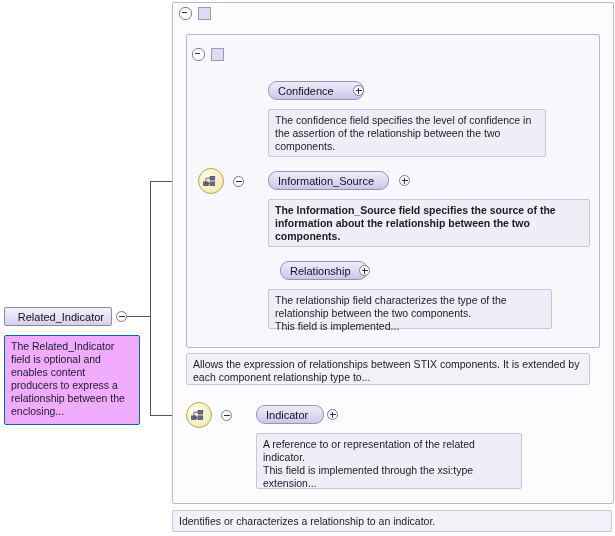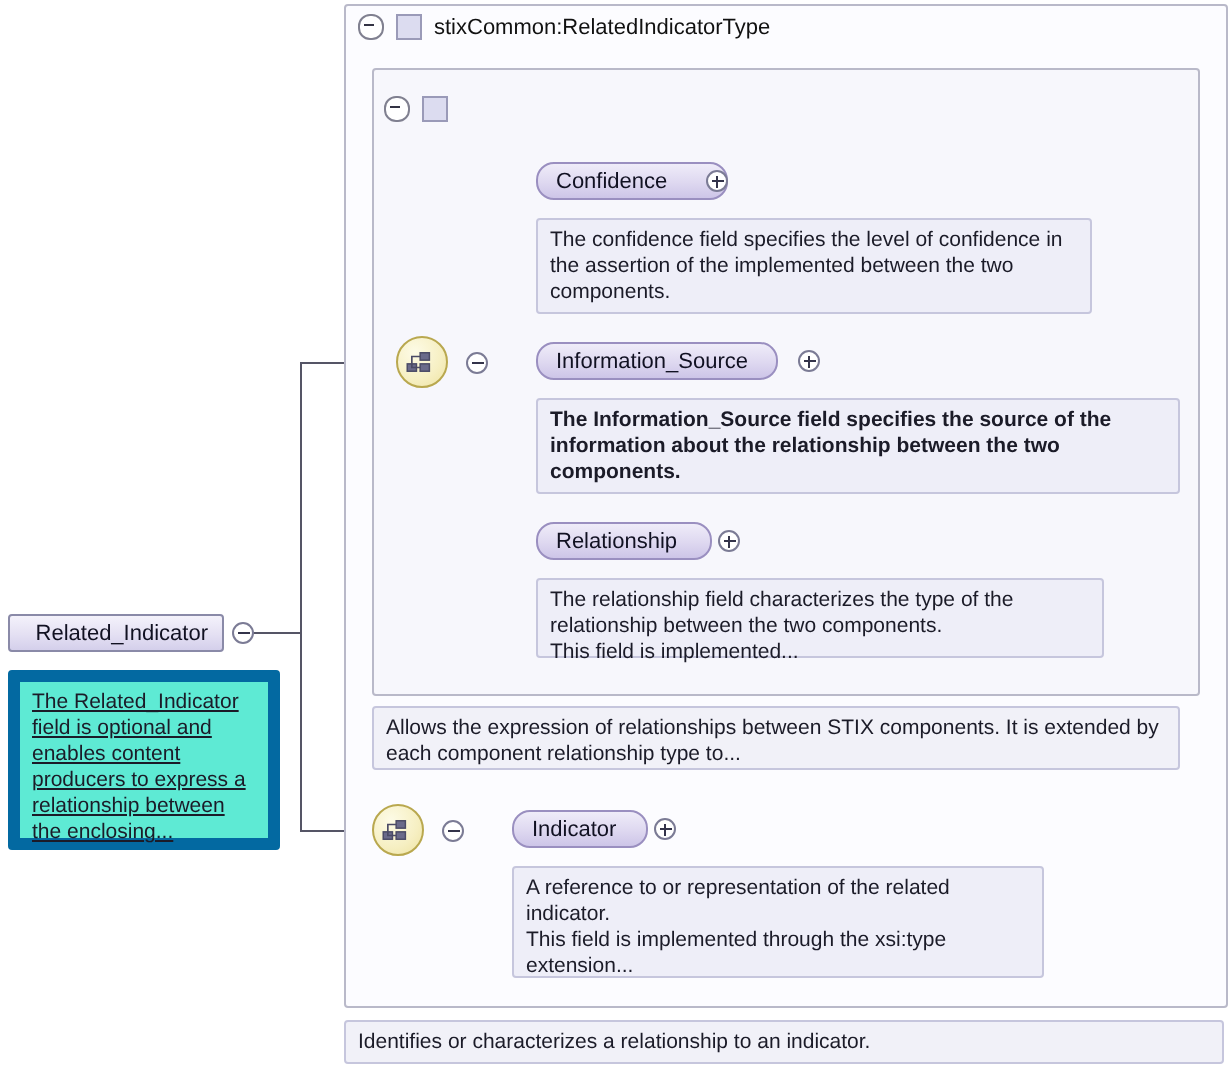--- a/index.html
+++ b/index.html
@@ -106,23 +106,22 @@
     line-height: 13px;
     color: #1b1b28;
     padding: 4px 6px;
     box-sizing: border-box;
     white-space: pre-line;
   }
   .doc.plain {
     background: #f1f1f8;
   }
   .doc.left-note {
-    background: #5eead4;
-    border: 6px solid #0369a1;
-    text-decoration: underline;
+    background: #f0abfc;
+    border: 1px solid #0369a1;
   }
 
   
   .compositor {
     position: absolute;
     width: 26px;
     height: 26px;
     border-radius: 13px;
     border: 1px solid #b9a84f;
     background: radial-gradient(circle at 35% 30%, #fdfbe6 0%, #f6efc2 60%, #eee3a2 100%);
@@ -179,21 +178,20 @@
     <path d="M249.5 415.5 H258.5 H258.5"></path>
     <path d="M258.5 415.5 H256.5"></path>
   </g>
 </svg>
 
 <div class="container-box outer" style="left:172px; top:2px; width:440px; height:500px;"></div>
 
 <div class="box-header" style="left:179px; top:7px;">
   <span class="minus-toggle"></span>
   <span class="type-swatch"></span>
-  <span>stixCommon:RelatedIndicatorType</span>
 </div>
 
 <div class="container-box inner" style="left:186px; top:34px; width:412px; height:312px;"></div>
 
 <div class="box-header" style="left:192px; top:48px;">
   <span class="minus-toggle"></span>
   <span class="type-swatch"></span>
 </div>
 
 <div class="node root" style="left:4px; top:307px; width:108px;">
@@ -214,29 +212,29 @@
       <path d="M7.5 14 V16 H12"></path>
     </g>
   </svg>
 </div>
 <div class="line-toggle" style="left:233px; top:176px;"></div>
 
 <div class="node" style="left:268px; top:81px; width:96px;">
   <span>Confidence</span>
 </div>
 <div class="line-toggle plus" style="left:353px; top:85px;"></div>
-<div class="doc" style="left:268px; top:109px; width:278px; height:48px;">The confidence field specifies the level of confidence in the assertion of the implemented between the two components.</div>
+<div class="doc" style="left:268px; top:109px; width:278px; height:48px;">The confidence field specifies the level of confidence in the assertion of the relationship between the two components.</div>
 
 <div class="node" style="left:268px; top:171px; width:121px;">
   <span>Information_Source</span>
 </div>
 <div class="line-toggle plus" style="left:399px; top:175px;"></div>
 <div class="doc" style="left:268px; top:199px; width:322px; height:48px;font-weight:bold;">The Information_Source field specifies the source of the information about the relationship between the two components.</div>
 
-<div class="node" style="left:268px; top:261px; width:88px;">
+<div class="node" style="left:280px; top:261px; width:88px;">
   <span>Relationship</span>
 </div>
 <div class="line-toggle plus" style="left:359px; top:265px;"></div>
 <div class="doc" style="left:268px; top:289px; width:284px; height:40px;">The relationship field characterizes the type of the relationship between the two components.
 This field is implemented...</div>
 
 <div class="doc plain" style="left:186px; top:353px; width:404px; height:32px;">Allows the expression of relationships between STIX components. It is extended by each component relationship type to...</div>
 
 <div class="compositor" style="left:186px; top:402px;">
   <svg class="glyph" viewBox="0 0 26 26" xmlns="http://www.w3.org/2000/svg">

